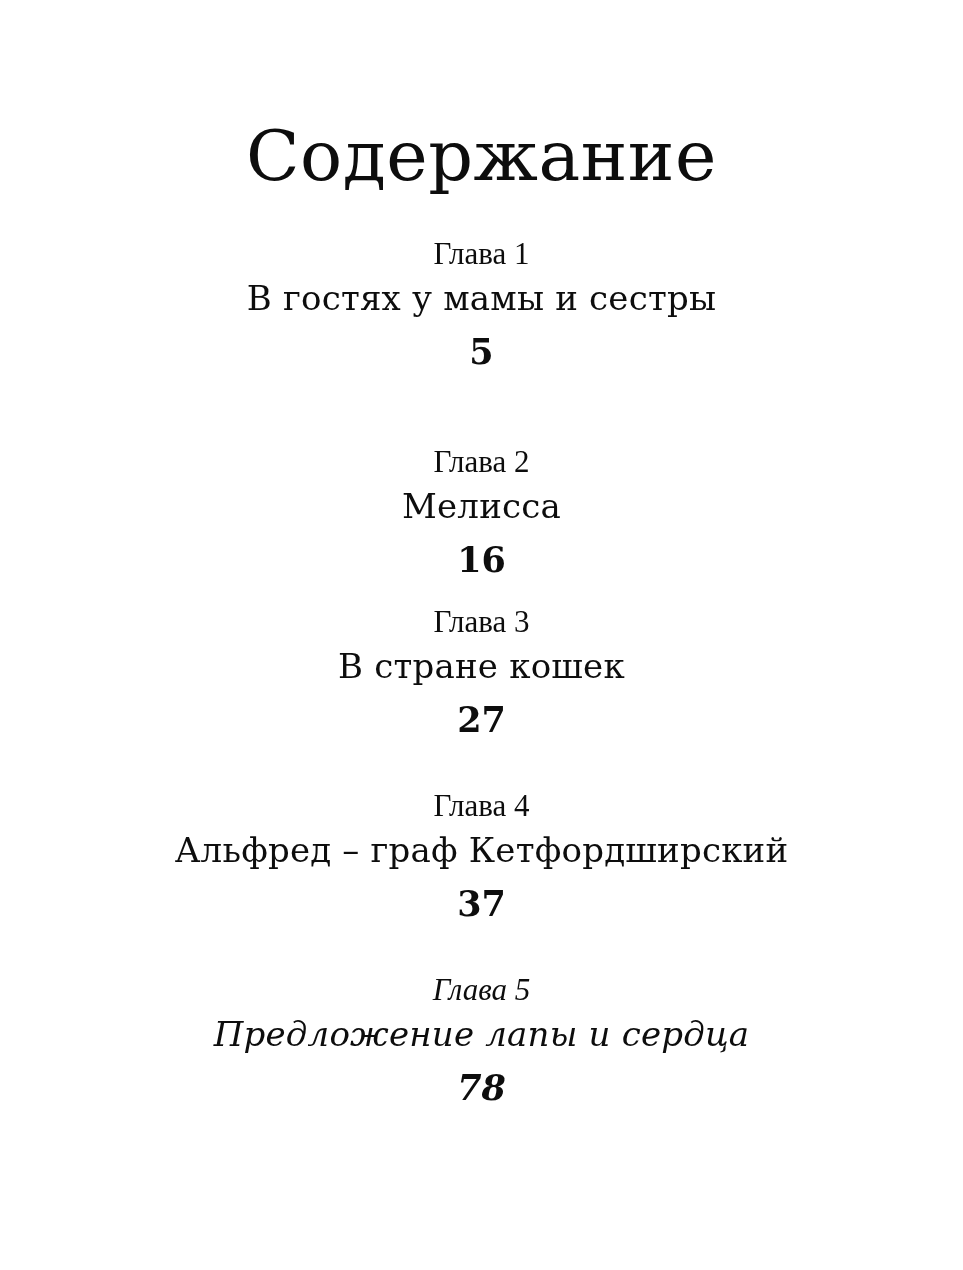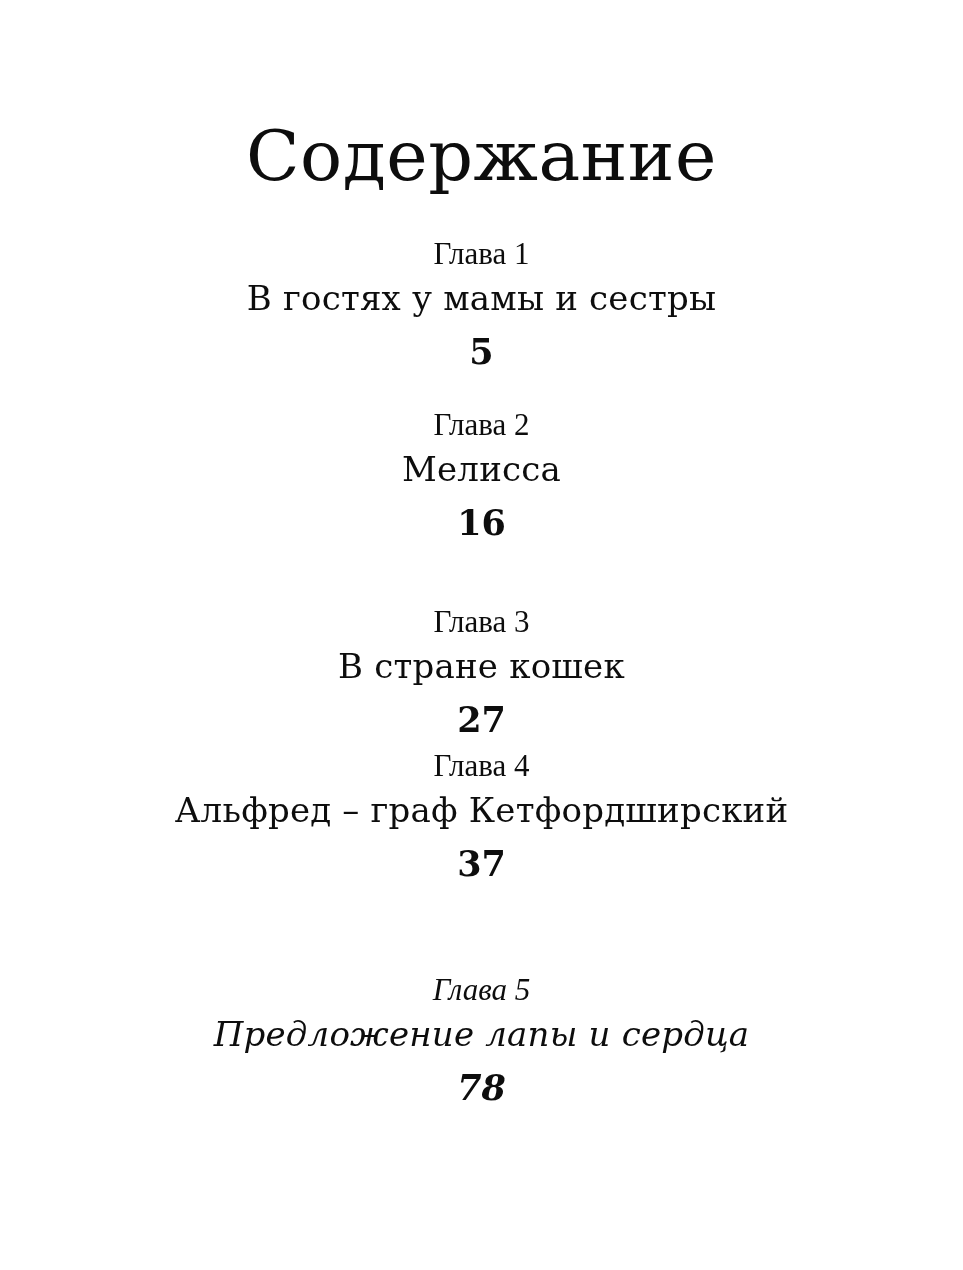--- a/index.html
+++ b/index.html
@@ -71,31 +71,31 @@
 <body>
 
 <h1 class="page-title">Содержание</h1>
 
 <ul class="toc-list">
   <li class="toc-entry" style="top:234px;">
     <span class="chapter-label">Глава 1</span>
     <span class="chapter-title">В гостях у мамы и сестры</span>
     <span class="chapter-page">5</span>
   </li>
-  <li class="toc-entry" style="top:405px;">
+  <li class="toc-entry" style="top:442px;">
     <span class="chapter-label">Глава 2</span>
     <span class="chapter-title">Мелисса</span>
     <span class="chapter-page">16</span>
   </li>
   <li class="toc-entry" style="top:602px;">
     <span class="chapter-label">Глава 3</span>
     <span class="chapter-title">В стране кошек</span>
     <span class="chapter-page">27</span>
   </li>
-  <li class="toc-entry" style="top:746px;">
+  <li class="toc-entry" style="top:786px;">
     <span class="chapter-label">Глава 4</span>
     <span class="chapter-title">Альфред – граф Кетфордширский</span>
     <span class="chapter-page">37</span>
   </li>
   <li class="toc-entry" style="top:970px;font-style:italic;">
     <span class="chapter-label">Глава 5</span>
     <span class="chapter-title">Предложение лапы и сердца</span>
     <span class="chapter-page">78</span>
   </li>
 </ul>

